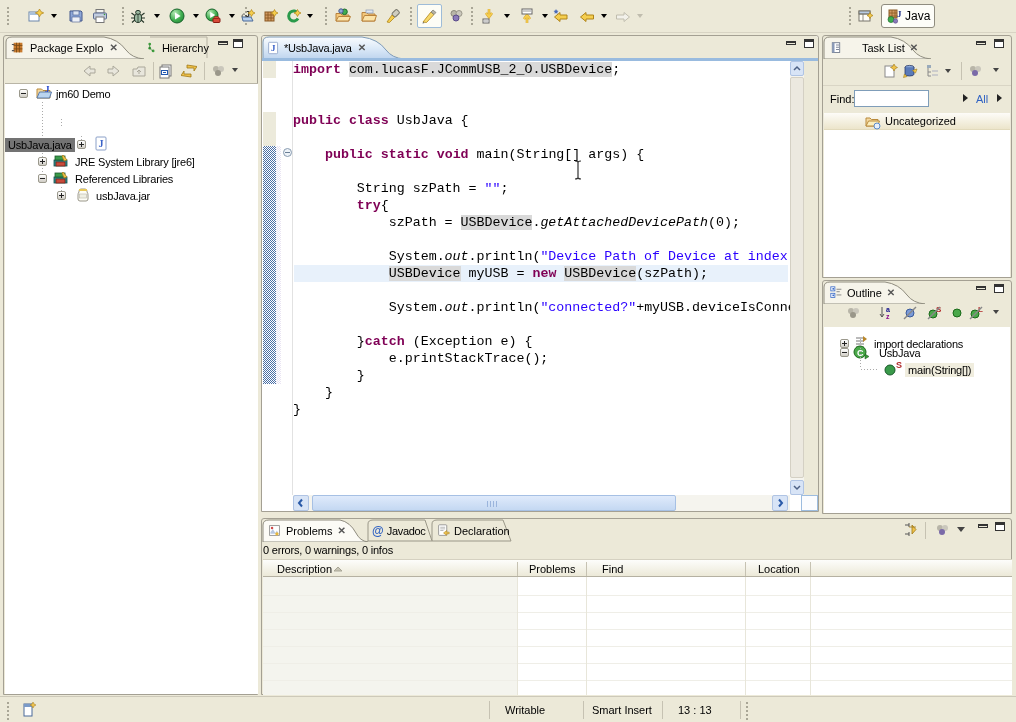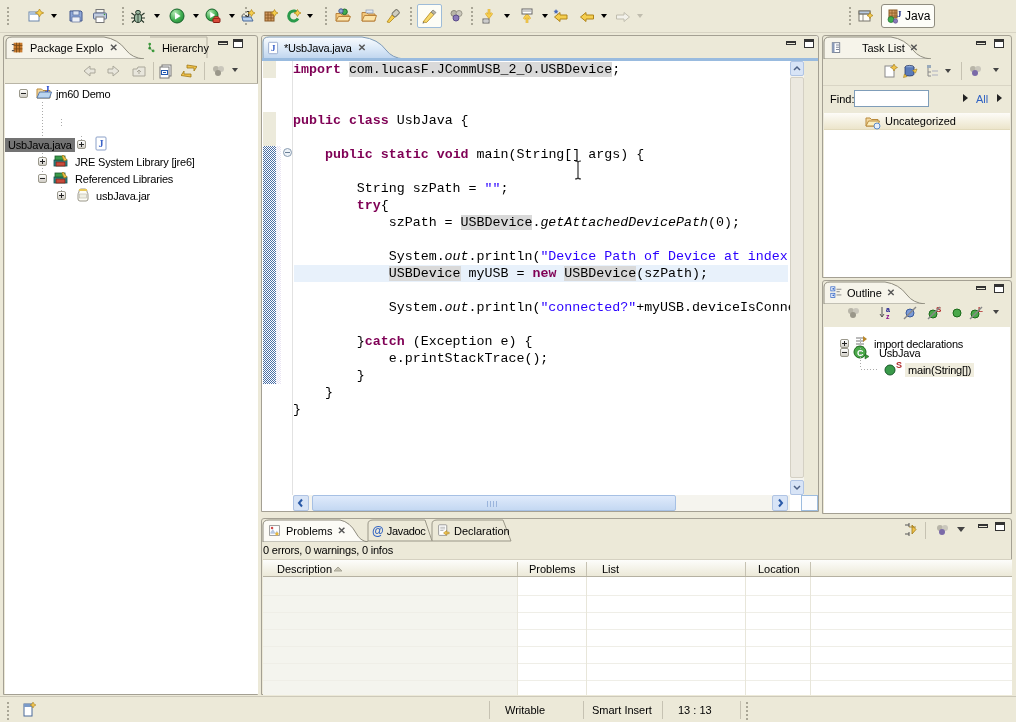--- a/index.html
+++ b/index.html
@@ -619,21 +619,21 @@
   <div class="abs" style="left:1px;top:25px;letter-spacing:-0.2px">0 errors, 0 warnings, 0 infos</div>
 
   <div class="abs" style="left:1px;top:40px;width:749px;height:18px;background:linear-gradient(#fdfdfb,#ece9d8);border-top:1px solid #d5d1c1;border-bottom:1px solid #b5b1a2">
     <span class="abs" style="left:14px;top:3px">Description</span>
     <svg class="abs" style="left:70px;top:6px;width:10px;height:6px" viewBox="0 0 10 6">
         <path d="M1 5 L5 1 L9 5 Z" fill="#c8c5b5" stroke="#a8a595"></path>
       </svg>
     <div class="sep" style="left:254px;top:2px;height:14px"></div>
     <span class="abs" style="left:266px;top:3px">Problems</span>
     <div class="sep" style="left:323px;top:2px;height:14px"></div>
-    <span class="abs" style="left:339px;top:3px">List</span>
+    <span class="abs" style="left:339px;top:3px">Find</span>
     <div class="sep" style="left:482px;top:2px;height:14px"></div>
     <span class="abs" style="left:495px;top:3px">Location</span>
     <div class="sep" style="left:547px;top:2px;height:14px"></div>
   </div>
 
   <div class="abs" style="left:1px;top:58px;width:749px;height:118px;background:#fff">
     <div class="abs" style="left:0;top:0;width:254px;height:118px;background:#f4f4ee"></div>
     <div class="abs" style="left:0;top:2px;width:749px;height:116px;background:repeating-linear-gradient(#0000 0 16px,#efeee7 16px 17px)"></div>
     <div class="abs" style="left:254px;top:0;width:1px;height:118px;background:#e8e6da"></div>
     <div class="abs" style="left:323px;top:0;width:1px;height:118px;background:#e8e6da"></div>

